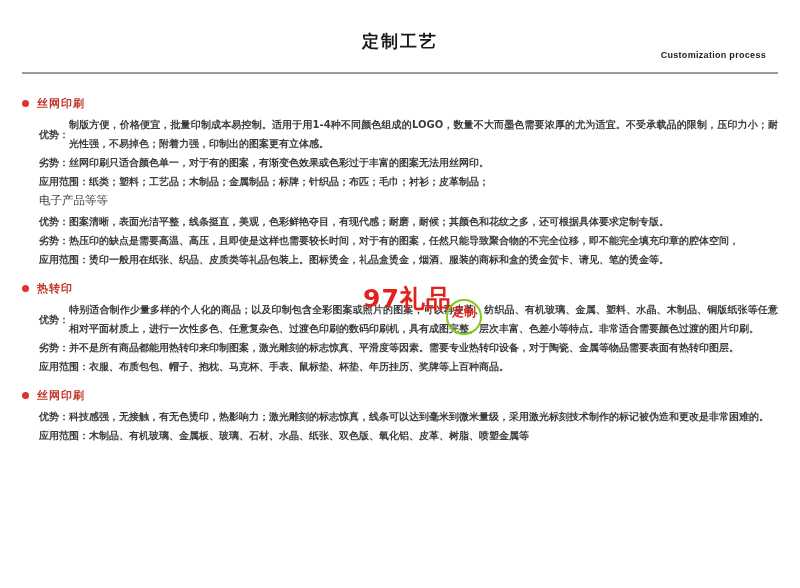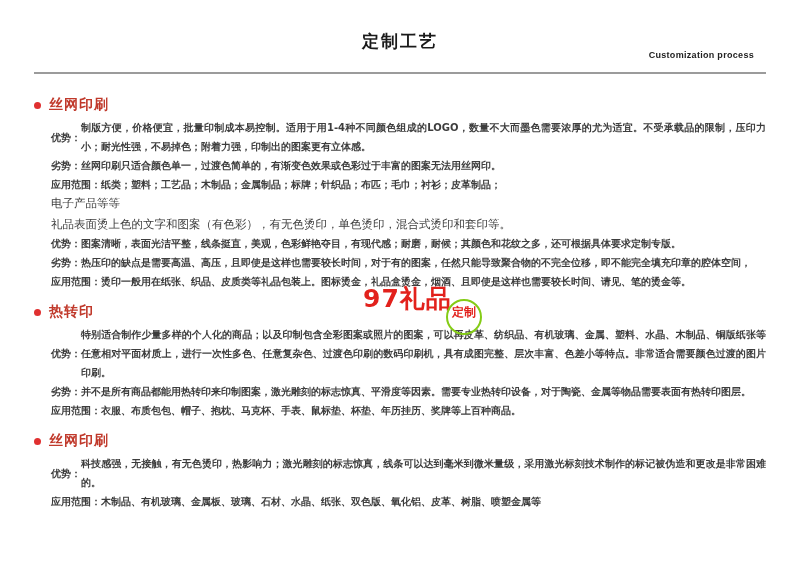--- a/index.html
+++ b/index.html
@@ -13,21 +13,21 @@
     font-family: "DejaVu Sans", "Liberation Sans", sans-serif;
     color: #3a3a3a;
     overflow: hidden;
     position: relative;
   }
   .page {
     position: relative;
     width: 800px;
     height: 588px;
     box-sizing: border-box;
-    padding: 0 34px;
+    padding: 0 22px;
   }
   .header {
     position: relative;
     height: 62px;
   }
   .title {
     position: absolute;
     left: 0;
     right: 0;
     top: 30px;
@@ -65,21 +65,21 @@
   }
   .bullet {
     width: 7px;
     height: 7px;
     border-radius: 50%;
     background: #e03030;
     margin-right: 8px;
     flex: 0 0 auto;
   }
   .sec-title {
-    font-size: 14px;
+    font-size: 11px;
     font-weight: bold;
     color: #c0392b;
     letter-spacing: 1px;
   }
   .rows {
     padding-left: 17px;
   }
   .row {
     display: flex;
     align-items: center;
@@ -160,44 +160,43 @@
         <span class="bullet"></span>
         <span class="sec-title">丝网印刷</span>
       </div>
       <div class="rows">
         <div class="row">
           <span class="row-label">优势：</span>
           <span class="row-text">制版方便，价格便宜，批量印制成本易控制。适用于用1-4种不同颜色组成的LOGO，数量不大而墨色需要浓厚的尤为适宜。不受承载品的限制，压印力小；耐光性强，不易掉色；附着力强，印制出的图案更有立体感。</span>
         </div>
         <div class="row">
           <span class="row-label">劣势：</span>
-          <span class="row-text">丝网印刷只适合颜色单一，过渡色简单的，有渐变色效果或色彩过于丰富的图案无法用丝网印。</span>
+          <span class="row-text">丝网印刷只适合颜色单一，对于有的图案，有渐变色效果或色彩过于丰富的图案无法用丝网印。</span>
         </div>
         <div class="row">
           <span class="row-label">应用范围：</span>
           <span class="row-text">纸类；塑料；工艺品；木制品；金属制品；标牌；针织品；布匹；毛巾；衬衫；皮革制品；</span>
         </div>
         <div class="cont" style="padding-left:0">电子产品等等</div>
       </div>
     </div>
 
     <div class="section">
-      <div class="plain">礼品表面烫上色的文字和图案（有色彩），有无色烫印，单色烫印，混合式烫印和套印等。</div>
       <div class="rows">
         <div class="row">
           <span class="row-label">优势：</span>
           <span class="row-text">图案清晰，表面光洁平整，线条挺直，美观，色彩鲜艳夺目，有现代感；耐磨，耐候；其颜色和花纹之多，还可根据具体要求定制专版。</span>
         </div>
         <div class="row">
           <span class="row-label">劣势：</span>
           <span class="row-text">热压印的缺点是需要高温、高压，且即使是这样也需要较长时间，对于有的图案，任然只能导致聚合物的不完全位移，即不能完全填充印章的腔体空间，</span>
         </div>
         <div class="row">
           <span class="row-label">应用范围：</span>
-          <span class="row-text">烫印一般用在纸张、织品、皮质类等礼品包装上。图标烫金，礼品盒烫金，烟酒、且即使是这样也需要较长时间、请见、笔的烫金等。</span>
+          <span class="row-text">烫印一般用在纸张、织品、皮质类等礼品包装上。图标烫金，礼品盒烫金，烟酒、服装的商标和盒的烫金贺卡、请见、笔的烫金等。</span>
         </div>
       </div>
     </div>
 
     <div class="section">
       <div class="sec-head">
         <span class="bullet"></span>
         <span class="sec-title">热转印</span>
       </div>
       <div class="rows">

